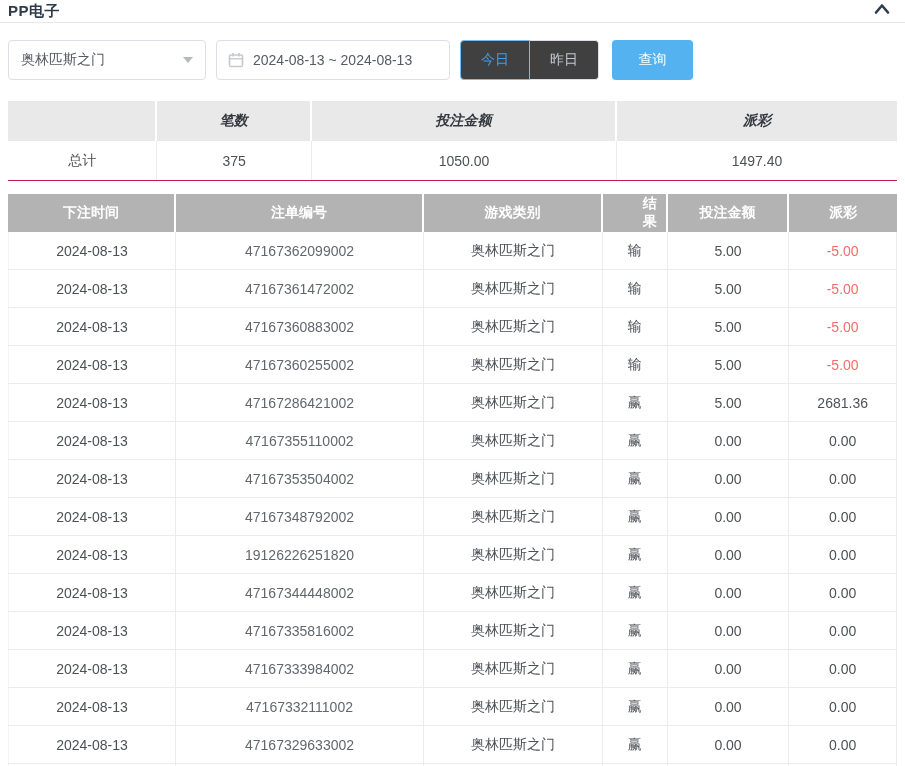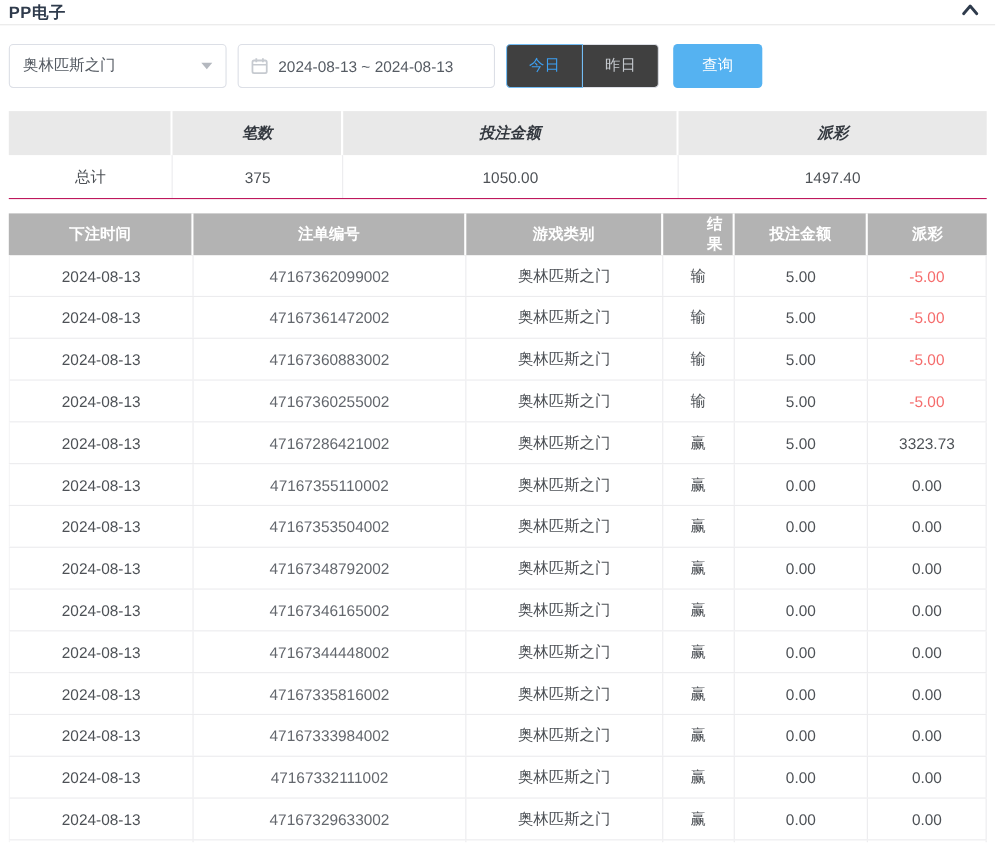--- a/index.html
+++ b/index.html
@@ -149,21 +149,21 @@
           <div class="bet-cell" style="width: 7.3%;">输</div>
           <div class="bet-cell" style="width: 13.7%;">5.00</div>
           <div class="bet-cell neg" style="width: 12.1%;">-5.00</div>
         </div>
         <div class="bet-row">
           <div class="bet-cell" style="width: 18.9%;">2024-08-13</div>
           <div class="bet-cell dim" style="width: 27.9%;">47167286421002</div>
           <div class="bet-cell" style="width: 20.1%;">奥林匹斯之门</div>
           <div class="bet-cell" style="width: 7.3%;">赢</div>
           <div class="bet-cell" style="width: 13.7%;">5.00</div>
-          <div class="bet-cell" style="width: 12.1%;">3323.73</div>
+          <div class="bet-cell" style="width: 12.1%;">2681.36</div>
         </div>
         <div class="bet-row">
           <div class="bet-cell" style="width: 18.9%;">2024-08-13</div>
           <div class="bet-cell dim" style="width: 27.9%;">47167355110002</div>
           <div class="bet-cell" style="width: 20.1%;">奥林匹斯之门</div>
           <div class="bet-cell" style="width: 7.3%;">赢</div>
           <div class="bet-cell" style="width: 13.7%;">0.00</div>
           <div class="bet-cell" style="width: 12.1%;">0.00</div>
         </div>
         <div class="bet-row">
@@ -177,21 +177,21 @@
         <div class="bet-row">
           <div class="bet-cell" style="width: 18.9%;">2024-08-13</div>
           <div class="bet-cell dim" style="width: 27.9%;">47167348792002</div>
           <div class="bet-cell" style="width: 20.1%;">奥林匹斯之门</div>
           <div class="bet-cell" style="width: 7.3%;">赢</div>
           <div class="bet-cell" style="width: 13.7%;">0.00</div>
           <div class="bet-cell" style="width: 12.1%;">0.00</div>
         </div>
         <div class="bet-row">
           <div class="bet-cell" style="width: 18.9%;">2024-08-13</div>
-          <div class="bet-cell dim" style="width: 27.9%;">47167346165002</div>
+          <div class="bet-cell dim" style="width: 27.9%;">19126226251820</div>
           <div class="bet-cell" style="width: 20.1%;">奥林匹斯之门</div>
           <div class="bet-cell" style="width: 7.3%;">赢</div>
           <div class="bet-cell" style="width: 13.7%;">0.00</div>
           <div class="bet-cell" style="width: 12.1%;">0.00</div>
         </div>
         <div class="bet-row">
           <div class="bet-cell" style="width: 18.9%;">2024-08-13</div>
           <div class="bet-cell dim" style="width: 27.9%;">47167344448002</div>
           <div class="bet-cell" style="width: 20.1%;">奥林匹斯之门</div>
           <div class="bet-cell" style="width: 7.3%;">赢</div>

